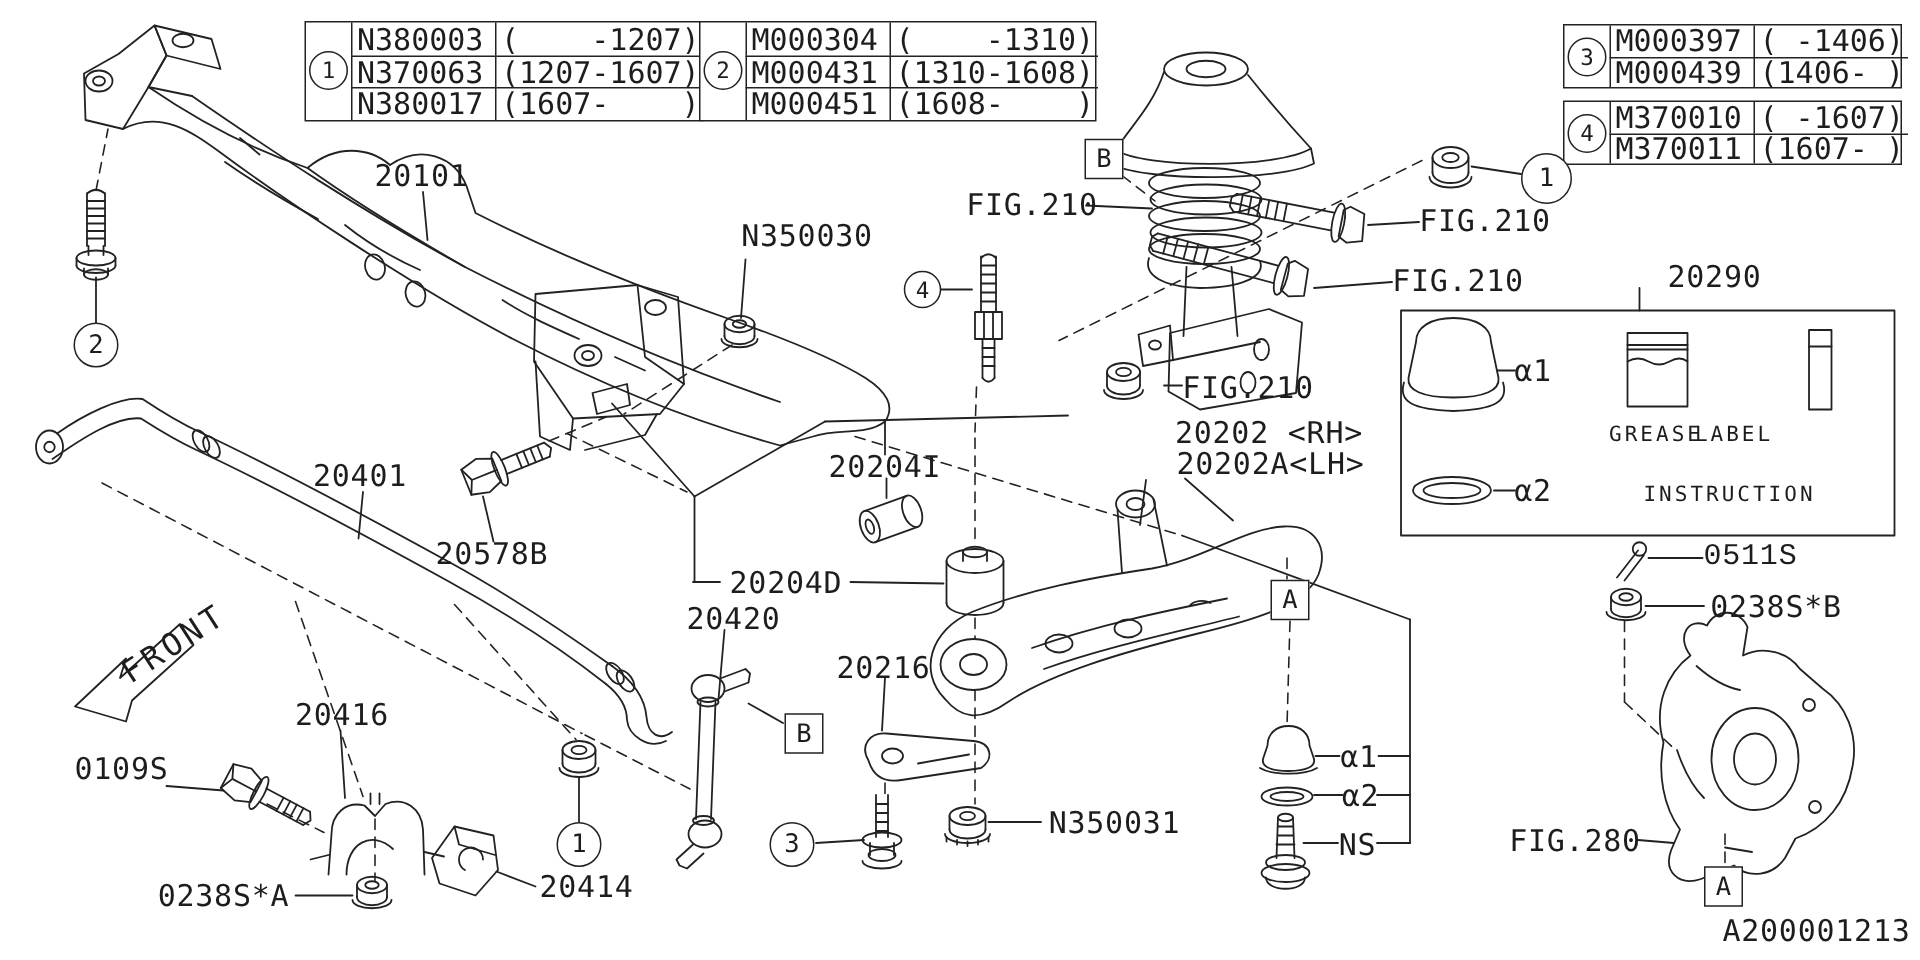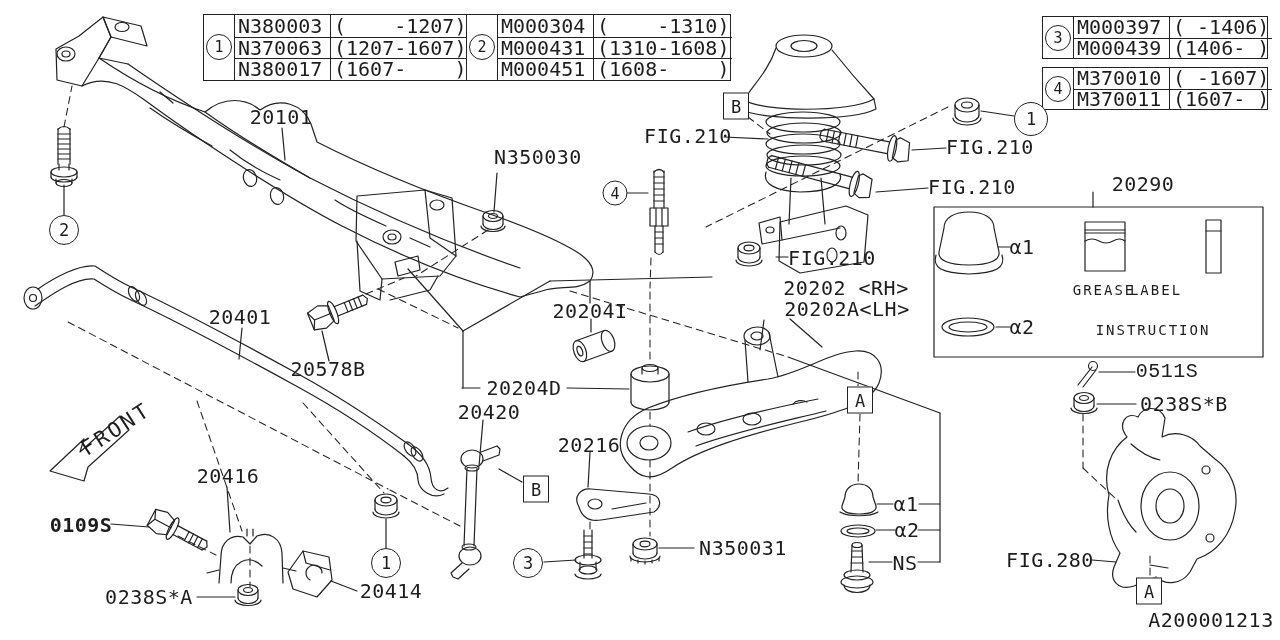--- a/index.html
+++ b/index.html
@@ -441,21 +441,21 @@
   <div class="lbl" style="left:972px;top:187px;">FIG.210</div>
   <div class="lbl" style="left:832px;top:258px;">FIG.210</div>
   <div class="lbl" style="left:846px;top:288px;">20202 &lt;RH&gt;</div>
   <div class="lbl" style="left:847px;top:309px;">20202A&lt;LH&gt;</div>
   <div class="lbl" style="left:590px;top:311px;">20204I</div>
   <div class="lbl" style="left:524px;top:388px;">20204D</div>
   <div class="lbl" style="left:489px;top:412px;">20420</div>
   <div class="lbl" style="left:589px;top:445px;">20216</div>
   <div class="lbl" style="left:240px;top:317px;">20401</div>
   <div class="lbl" style="left:328px;top:369px;">20578B</div>
-  <div class="lbl" style="left:81px;top:525px;font-weight:bold;">0109S</div>
+  <div class="lbl" style="left:81px;top:512px;">0109S</div>
   <div class="lbl" style="left:228px;top:476px;">20416</div>
   <div class="lbl" style="left:149px;top:597px;">0238S*A</div>
   <div class="lbl" style="left:391px;top:591px;">20414</div>
   <div class="lbl" style="left:743px;top:548px;">N350031</div>
   <div class="lbl" style="left:905px;top:563px;">NS</div>
   <div class="lbl" style="left:906px;top:504px;">α1</div>
   <div class="lbl" style="left:907px;top:530px;">α2</div>
   <div class="lbl" style="left:1167px;top:372px;font-family:Liberation Mono, monospace;">0511S</div>
   <div class="lbl" style="left:1184px;top:404px;">0238S*B</div>
   <div class="lbl" style="left:1050px;top:560px;">FIG.280</div>

